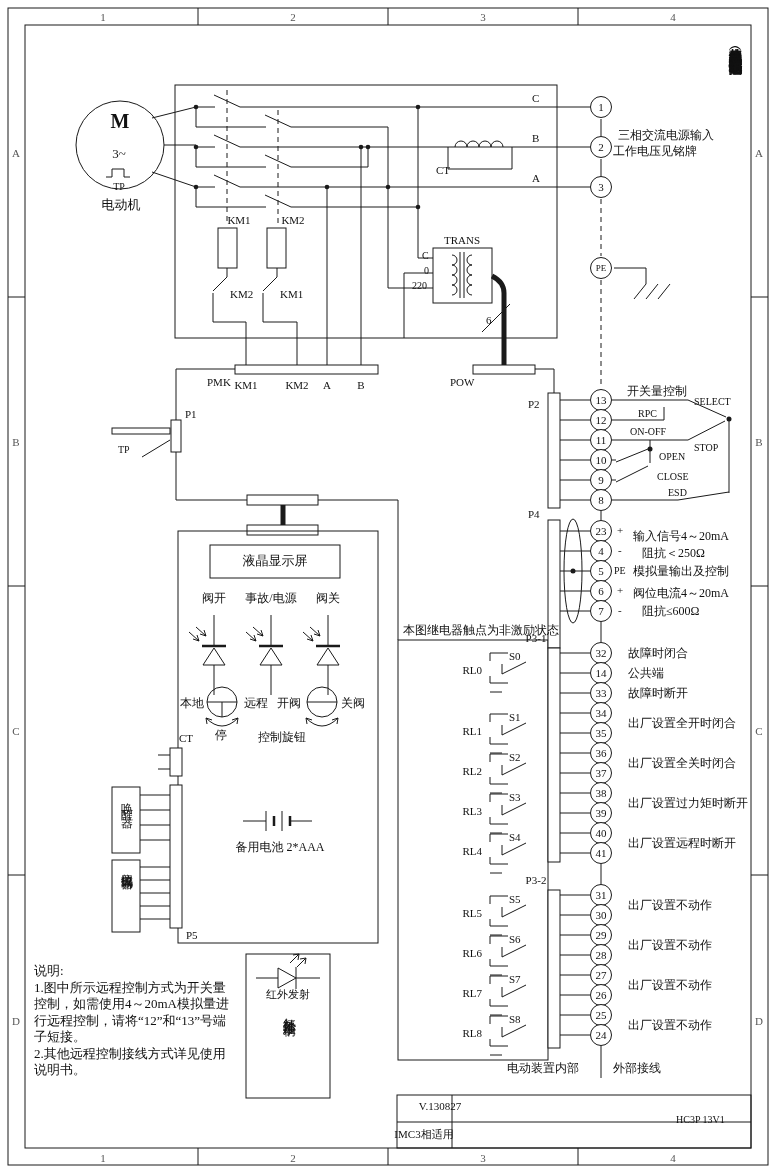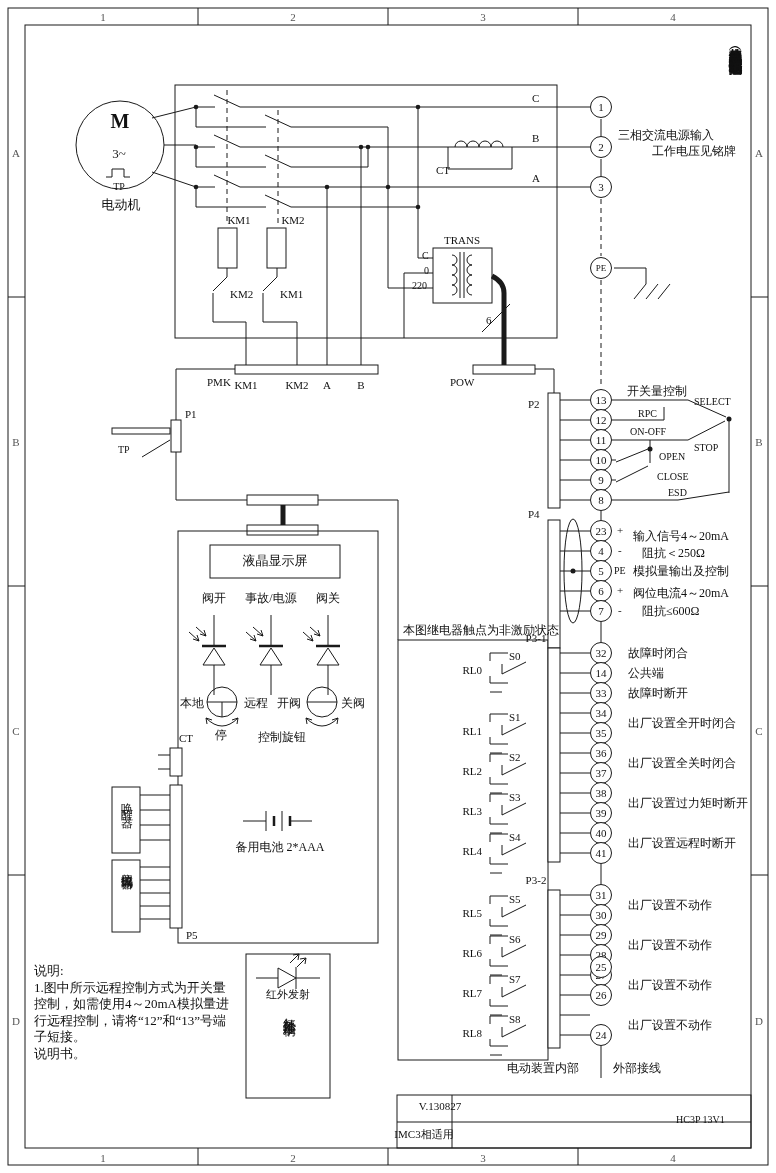--- a/index.html
+++ b/index.html
@@ -226,21 +226,21 @@
 <div class="L C f11" style="left:536px;top:632px">P3-1</div>
 <div class="L C f11" style="left:536px;top:874px">P3-2</div>
 <div class="L f11" style="left:179px;top:732px">CT</div>
 <div class="L f11" style="left:186px;top:929px">P5</div>
 
 <div class="term" style="top:96px">1</div>
 <div class="term" style="top:136px">2</div>
 <div class="term" style="top:176px">3</div>
 <div class="term pe" style="top:257px">PE</div>
 <div class="L" style="left:618px;top:127px">三相交流电源输入</div>
-<div class="L" style="left:652px;top:143px">工作电压见铭牌</div>
+<div class="L" style="left:613px;top:143px">工作电压见铭牌</div>
 
 <div class="L" style="left:627px;top:383px">开关量控制</div>
 <div class="term" style="top:389px">13</div>
 <div class="term" style="top:409px">12</div>
 <div class="term" style="top:429px">11</div>
 <div class="term" style="top:449px">10</div>
 <div class="term" style="top:469px">9</div>
 <div class="term" style="top:489px">8</div>
 <div class="L f10" style="left:694px;top:396px">SELECT</div>
 <div class="L f10" style="left:638px;top:408px">RPC</div>
@@ -286,21 +286,21 @@
 <div class="L" style="left:628px;top:755px">出厂设置全关时闭合</div>
 <div class="L" style="left:628px;top:795px">出厂设置过力矩时断开</div>
 <div class="L" style="left:628px;top:835px">出厂设置远程时断开</div>
 
 <div class="term" style="top:884px">31</div>
 <div class="term" style="top:904px">30</div>
 <div class="term" style="top:924px">29</div>
 <div class="term" style="top:944px">28</div>
 <div class="term" style="top:964px">27</div>
 <div class="term" style="top:984px">26</div>
-<div class="term" style="top:956px">25</div>
+<div class="term" style="top:1004px">25</div>
 <div class="term" style="top:1024px">24</div>
 <div class="L" style="left:628px;top:897px">出厂设置不动作</div>
 <div class="L" style="left:628px;top:937px">出厂设置不动作</div>
 <div class="L" style="left:628px;top:977px">出厂设置不动作</div>
 <div class="L" style="left:628px;top:1017px">出厂设置不动作</div>
 
 <div class="rln" style="left:452px;top:664px">RL0</div>
 <div class="rln" style="left:452px;top:725px">RL1</div>
 <div class="rln" style="left:452px;top:765px">RL2</div>
 <div class="rln" style="left:452px;top:805px">RL3</div>
@@ -338,20 +338,21 @@
 
 <div class="L" style="left:507px;top:1060px">电动装置内部</div>
 <div class="L" style="left:613px;top:1060px">外部接线</div>
 
 <div class="notes">
   <div>说明:</div>
   <div>1.图中所示远程控制方式为开关量</div>
   <div>控制，如需使用4～20mA模拟量进</div>
   <div>行远程控制，请将“12”和“13”号端</div>
   <div>子短接。</div>
+  <div>2.其他远程控制接线方式详见使用</div>
   <div>说明书。</div>
 </div>
 
 <div class="L C f11" style="left:440px;top:1100px">V.130827</div>
 <div class="L f10" style="left:676px;top:1114px">HC3P  13V1</div>
 <div class="L C f11" style="left:424px;top:1128px">IMC3相适用</div>
 
 </div>
 
 </body></html>

